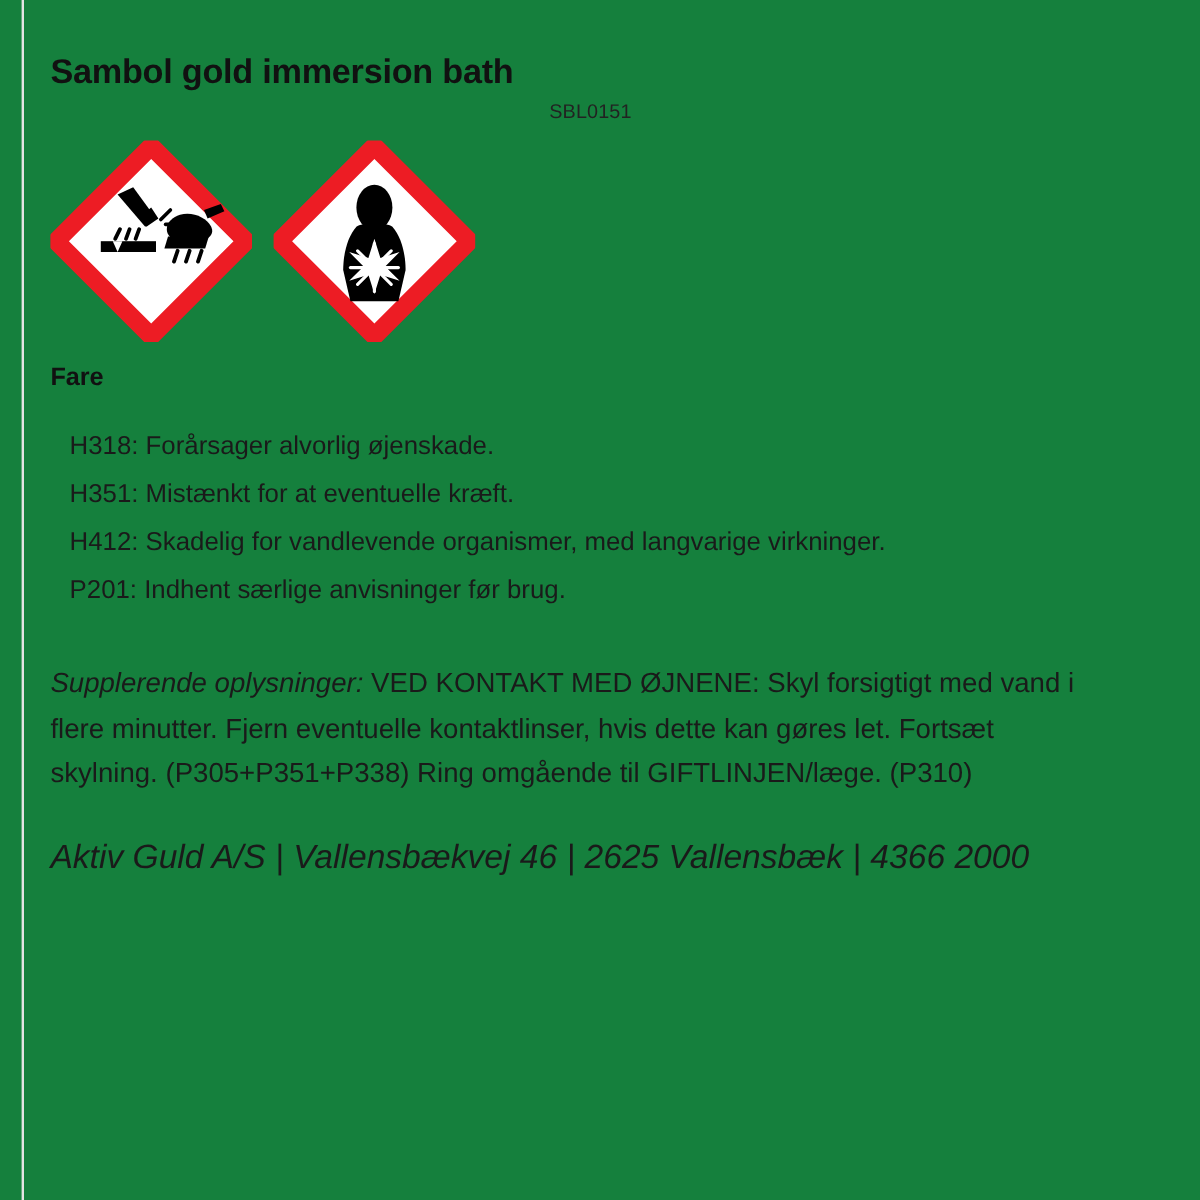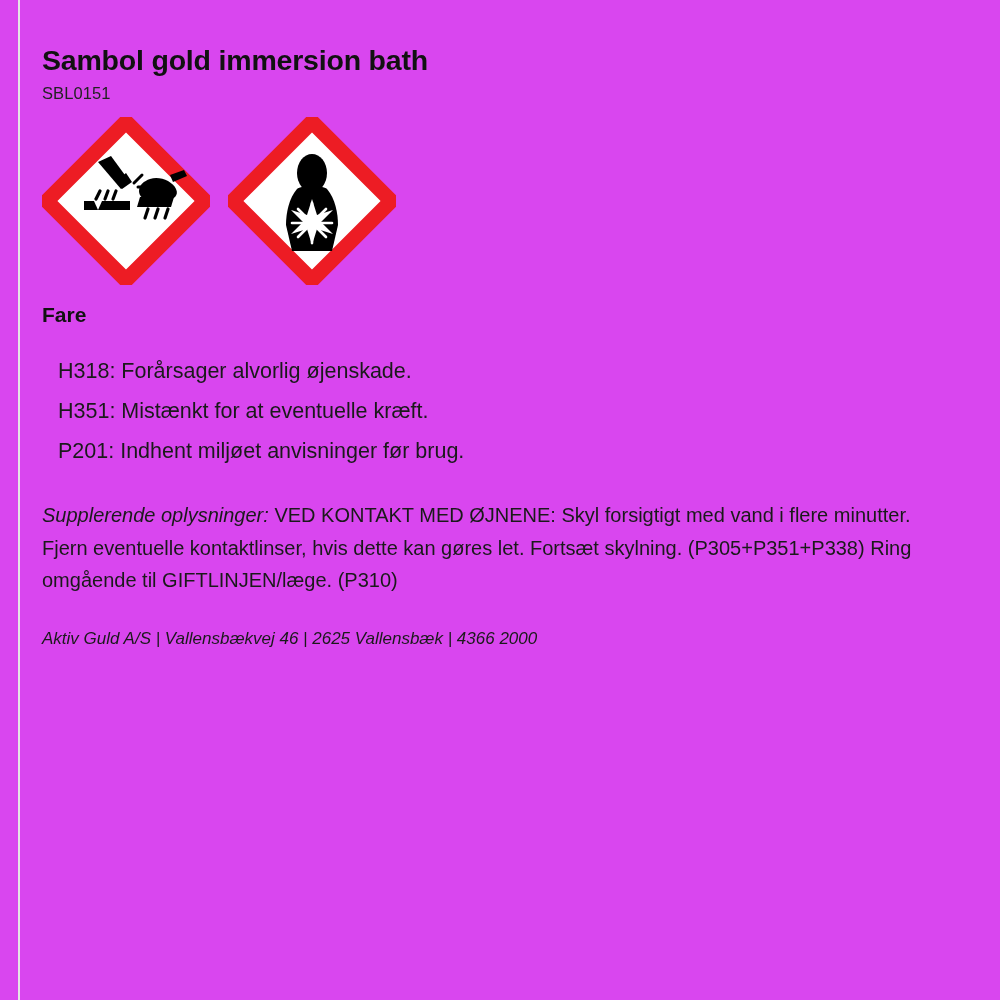--- a/index.html
+++ b/index.html
@@ -13,21 +13,21 @@
     font-family: "Liberation Sans", sans-serif;
     color: #141414;
     overflow: hidden;
   }
   .label-sheet {
     position: absolute;
     left: 0;
     top: 0;
     width: 1000px;
     height: 1000px;
-    background: #d946ef;
+    background: #15803d;
   }
   .rule-left {
     position: absolute;
     left: 18px;
     top: 0;
     width: 2px;
     height: 1000px;
     background: #e4e4e4;
   }
   .content {
@@ -42,20 +42,21 @@
     letter-spacing: -0.2px;
     line-height: 1.18;
     margin: 0 0 6px 0;
     color: #111111;
   }
   .product-code {
     font-size: 16.5px;
     color: #222222;
     margin: 0 0 14px 0;
     letter-spacing: 0.1px;
+    text-align: center;
   }
   .pictograms {
     display: flex;
     flex-direction: row;
     gap: 18px;
     margin: 10px 0 18px 0;
   }
   .pictogram {
     width: 168px;
     height: 168px;
@@ -75,31 +76,31 @@
     padding: 0;
     list-style: none;
   }
   .hazard-list li {
     font-size: 21.5px;
     line-height: 1.87;
     color: #1a1a1a;
     white-space: nowrap;
   }
   .supplemental {
-    font-size: 20px;
+    font-size: 23px;
     line-height: 1.62;
-    margin: 28px 0 0 0;
+    margin: 40px 0 0 0;
     color: #1a1a1a;
     max-width: 880px;
   }
   .supplemental .lead {
     font-style: italic;
   }
   .supplier {
-    font-size: 17px;
+    font-size: 28px;
     font-style: italic;
     line-height: 1.5;
     margin: 30px 0 0 0;
     color: #1a1a1a;
   }
 </style>
 </head>
 <body>
 
 <div class="label-sheet">
@@ -178,21 +179,22 @@
         </svg>
       </div>
 
     </div>
 
     <div class="signal-word">Fare</div>
 
     <ul class="hazard-list">
       <li>H318: Forårsager alvorlig øjenskade.</li>
       <li>H351: Mistænkt for at eventuelle kræft.</li>
-      <li>P201: Indhent miljøet anvisninger før brug.</li>
+      <li>H412: Skadelig for vandlevende organismer, med langvarige virkninger.</li>
+      <li>P201: Indhent særlige anvisninger før brug.</li>
     </ul>
 
     <p class="supplemental"><span class="lead">Supplerende oplysninger:</span><span> VED KONTAKT MED ØJNENE: Skyl forsigtigt med vand i flere minutter. Fjern eventuelle kontaktlinser, hvis dette kan gøres let. Fortsæt skylning. (P305+P351+P338) Ring omgående til GIFTLINJEN/læge. (P310)</span></p>
 
     <p class="supplier">Aktiv Guld A/S | Vallensbækvej 46 | 2625 Vallensbæk | 4366 2000</p>
 
   </div>
 </div>
 
 </body></html>

